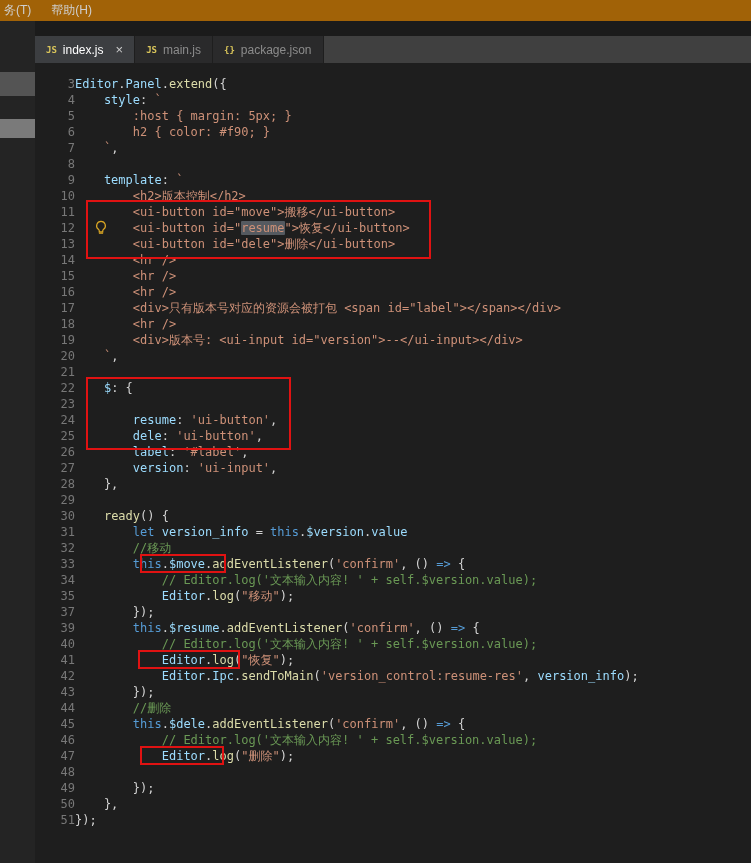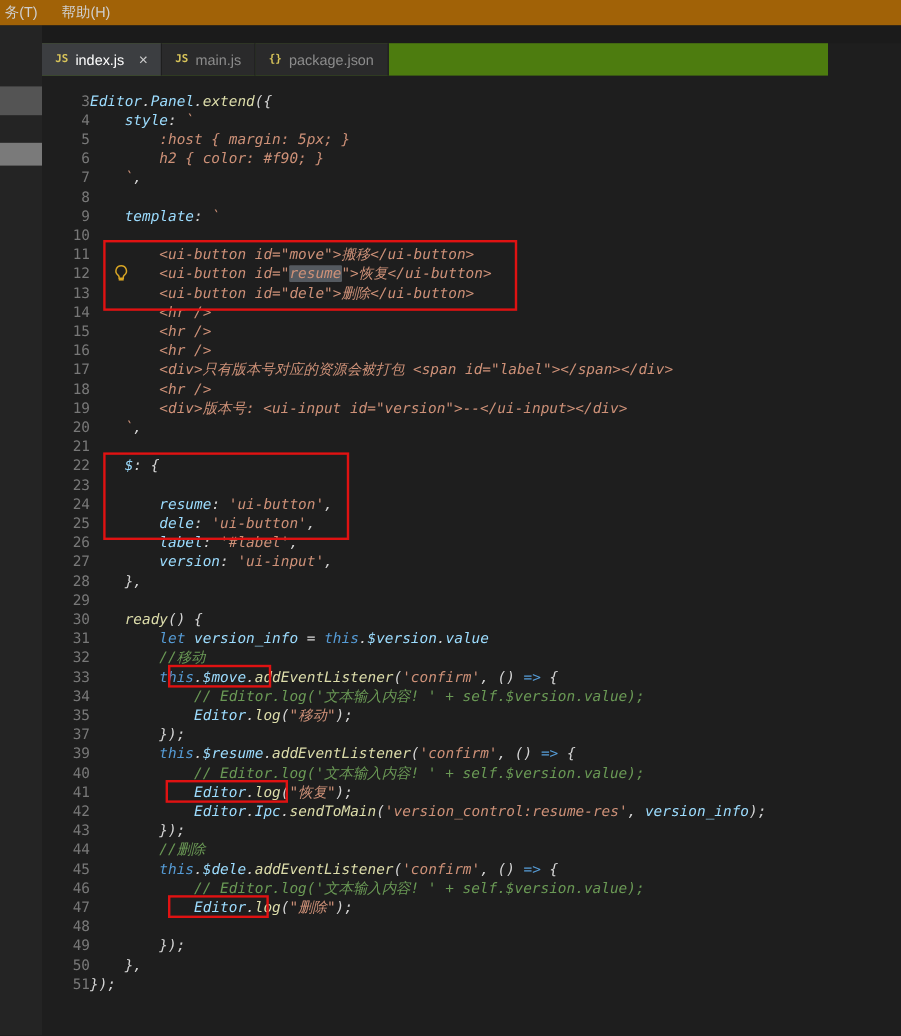--- a/index.html
+++ b/index.html
@@ -13,34 +13,34 @@
   
   .leftstrip{position:absolute;left:0;top:21px;width:35px;height:842px;background:#242424;z-index:2;}
   .frag{position:absolute;left:0;width:35px;}
   .frag1{top:51px;height:24px;background:#545454;}
   .frag2{top:98px;height:19px;background:#7a7a7a;}
 
   
   .band{position:absolute;left:35px;top:21px;width:716px;height:15px;background:#1b1b1b;z-index:2;}
 
   
-  .tabbar{position:absolute;left:35px;top:36px;width:655px;height:27px;background:#4d7c0f;
+  .tabbar{position:absolute;left:35px;top:36px;width:716px;height:27px;background:#404040;
     display:flex;z-index:2;text-align:right;}
   .tab{display:flex;align-items:center;gap:6px;padding:0 11px;font-size:12px;background:#2a2a2b;
     color:#8c8c8c;border-right:1px solid #1e1e1e;height:27px;box-sizing:border-box;cursor:default;}
   .tab.active{background:#3c3e41;color:#ffffff;}
   .tabicon{font-size:9px;font-weight:bold;color:#d9c55a;font-family:"DejaVu Sans Mono",monospace;}
   .tabclose{margin-left:6px;font-size:13px;color:#cccccc;line-height:1;}
 
   
   .editor{position:absolute;left:35px;top:63px;width:716px;height:800px;background:#1e1e1e;
     overflow:hidden;z-index:1;padding-top:13px;box-sizing:border-box;}
   .row{display:flex;height:16px;font:12px/16px "DejaVu Sans Mono",monospace;}
   .ln{width:40px;text-align:right;color:#787878;flex-shrink:0;user-select:none;}
-  .code{white-space:pre;font-style:italic;}
+  .code{white-space:pre;}
   .pl{color:#d4d4d4;} .pb{color:#9cdcfe;} .kw{color:#569cd6;} .fn{color:#dcdcaa;}
   .st{color:#ce9178;} .cm{color:#6a9955;}
   .sthl{color:#ce9178;background:#555a60;border-radius:1px;}
 
   
   #overlay{position:absolute;left:0;top:0;width:751px;height:863px;z-index:10;pointer-events:none;}
   .redbox{position:absolute;border:2px solid #e01212;box-sizing:border-box;}
   .lightbulb{position:absolute;width:14px;height:15px;}
 </style>
 </head>
@@ -99,20 +99,21 @@
       <div class="row">
         <span class="ln">8</span>
         <span class="code"></span>
       </div>
       <div class="row">
         <span class="ln">9</span>
         <span class="code"><span class="pb">    template</span><span class="pl">: </span><span class="st">`</span></span>
       </div>
       <div class="row">
         <span class="ln">10</span>
+        <span class="code"><span class="st">        &lt;h2&gt;版本控制&lt;/h2&gt;</span></span>
       </div>
       <div class="row">
         <span class="ln">11</span>
         <span class="code"><span class="st">        &lt;ui-button id="move"&gt;搬移&lt;/ui-button&gt;</span></span>
       </div>
       <div class="row">
         <span class="ln">12</span>
         <span class="code"><span class="st">        &lt;ui-button id="</span><span class="sthl">resume</span><span class="st">"&gt;恢复&lt;/ui-button&gt;</span></span>
       </div>
       <div class="row">

